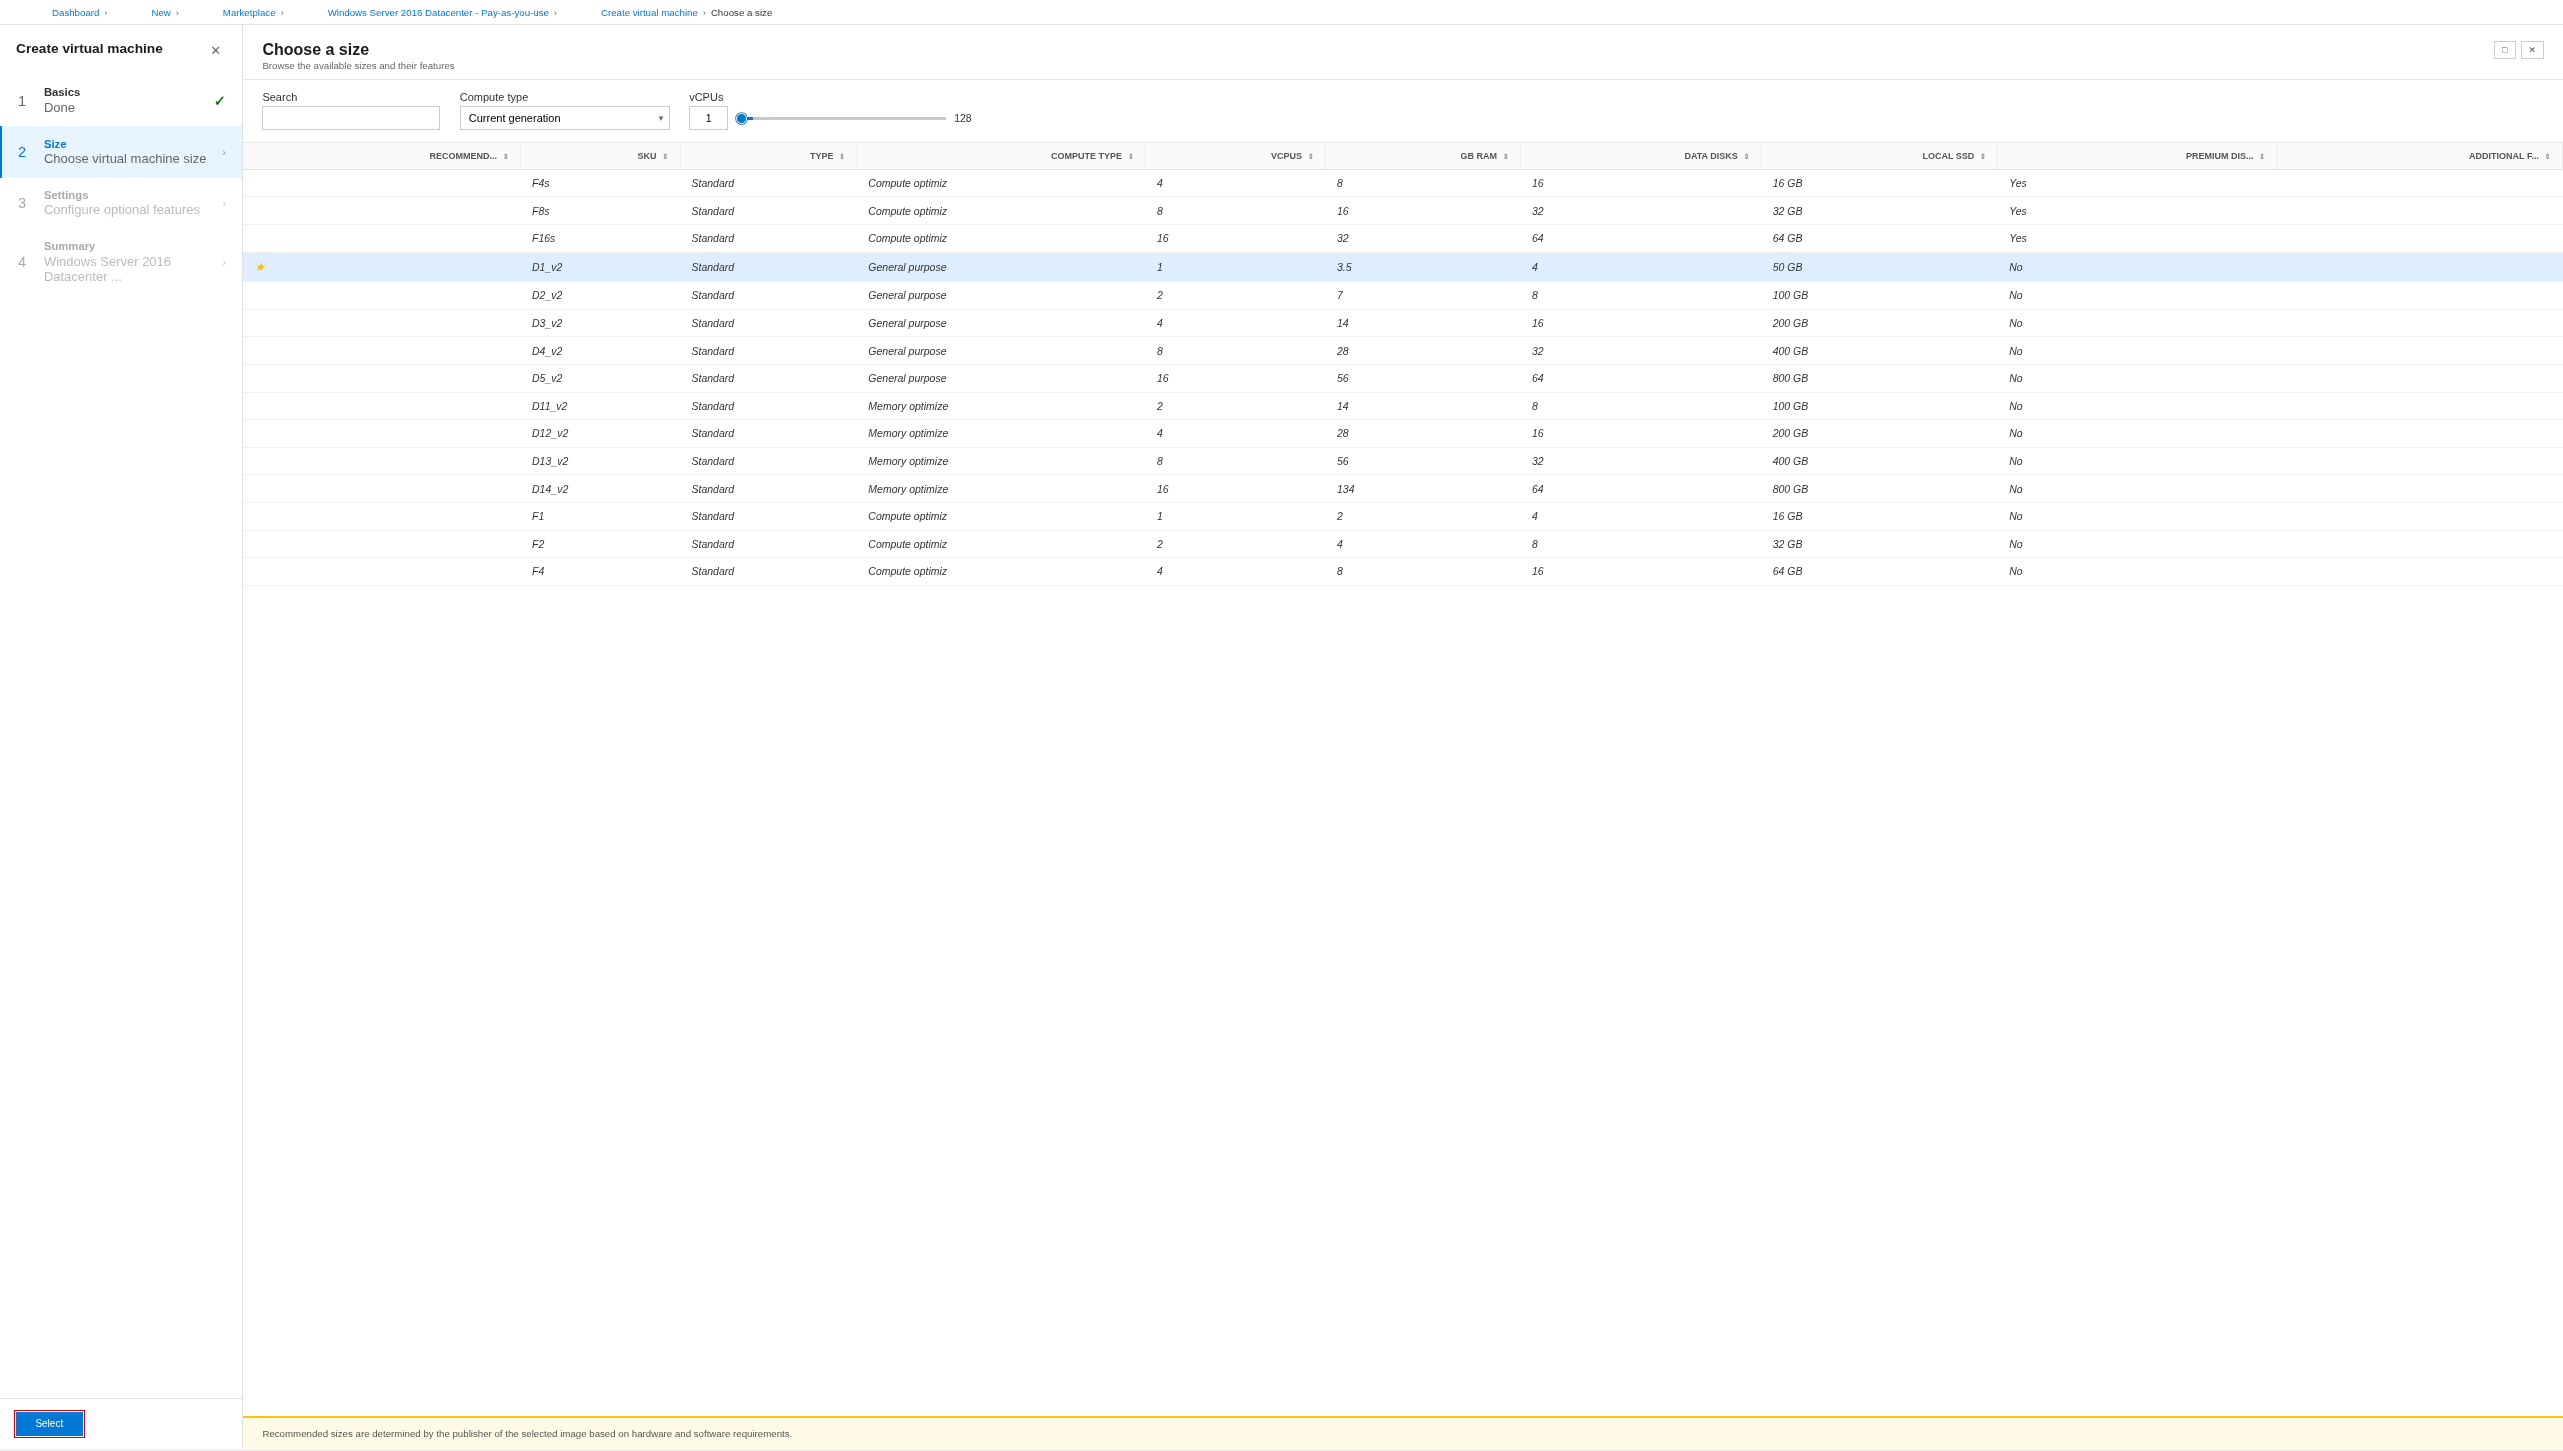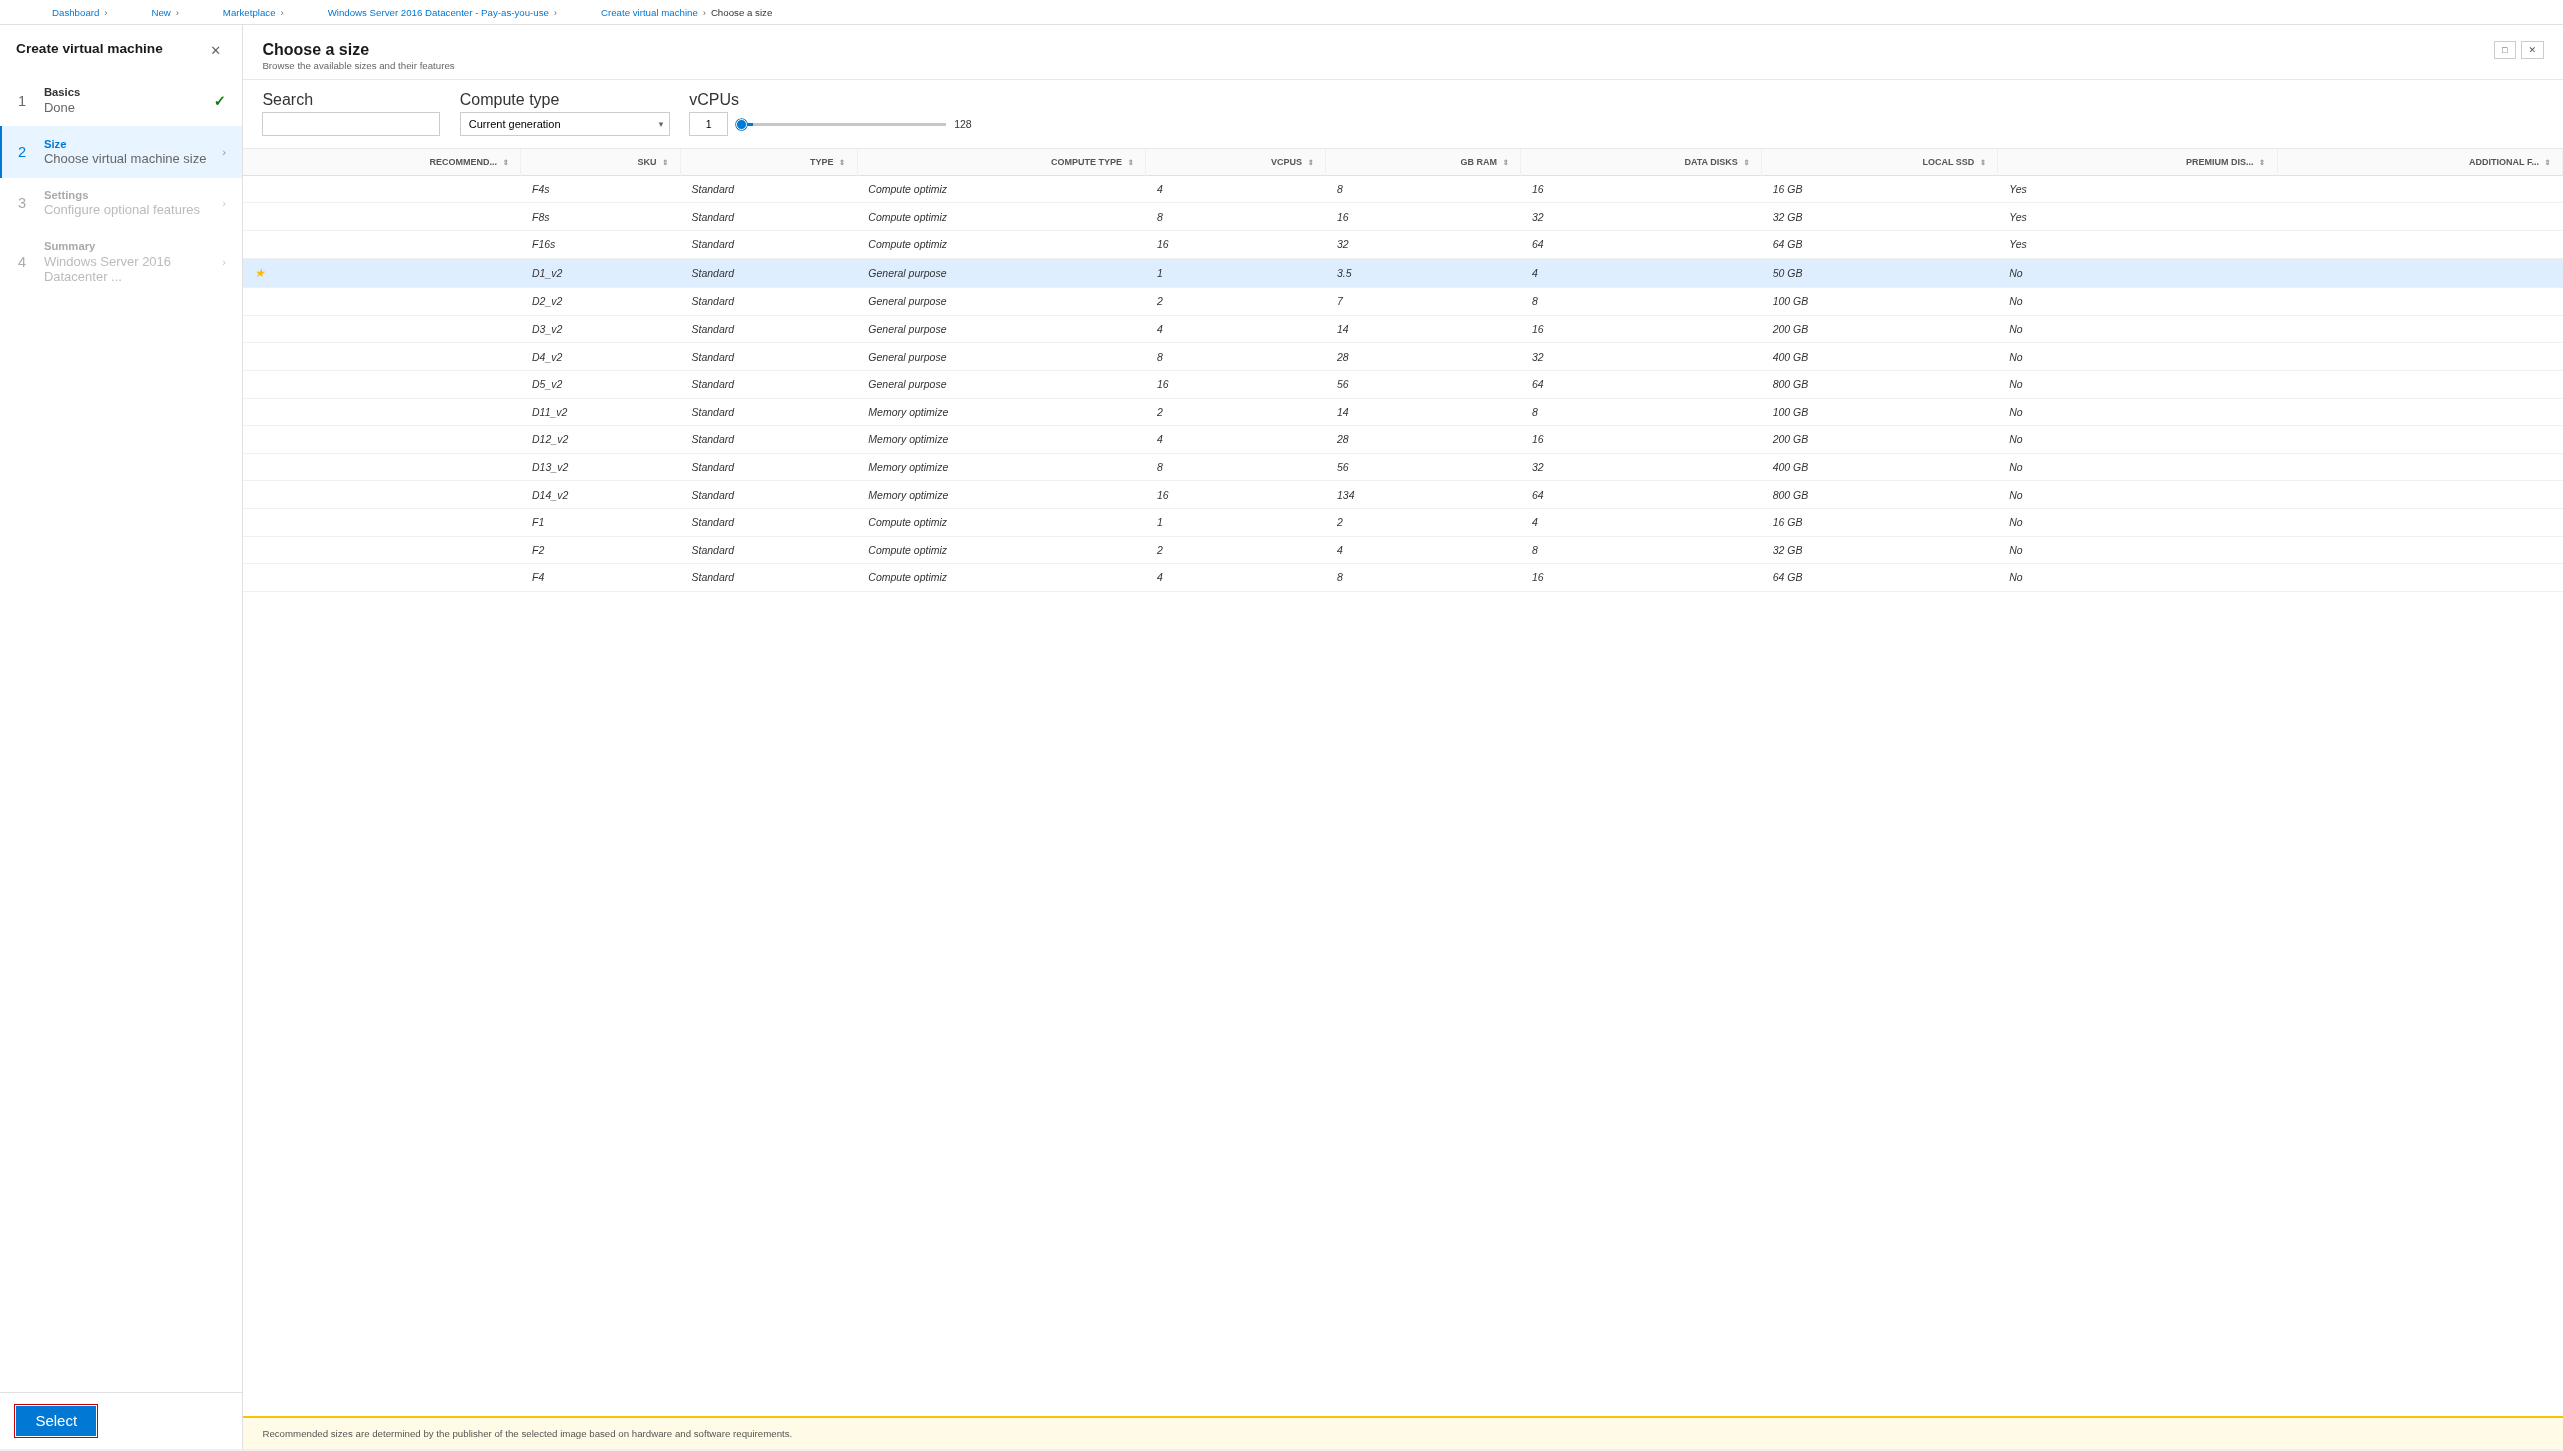--- a/index.html
+++ b/index.html
@@ -87,21 +87,21 @@
 
     .left-panel-footer {
       padding: 13px 16px;
       border-top: 0.8px solid #e0e0e0;
     }
     .select-btn {
       background: #0078d4;
       color: #fff;
       border: none;
       padding: 6.5px 19.4px;
-      font-size: 15px;
+      font-size: 10px;
       cursor: pointer;
       font-weight: 400;
       outline: 1.6px solid #c00;
       outline-offset: 1.6px;
     }
 
     
     .right-panel {
       flex: 1;
       display: flex;
@@ -135,21 +135,21 @@
     
     .filters-bar {
       padding: 11.3px 19.4px;
       display: flex;
       gap: 19.4px;
       align-items: flex-end;
       background: #fff;
       border-bottom: 0.8px solid #e8e8e8;
     }
     .filter-group { display: flex; flex-direction: column; gap: 3.2px; }
-    .filter-label { font-size: 16px; color: #333; font-weight: 500; }
+    .filter-label { font-size: 11px; color: #333; font-weight: 500; }
     .filter-input {
       border: 0.8px solid #ccc;
       padding: 4px 8px;
       font-size: 10.5px;
       width: 178px;
       outline: none;
       height: 24px;
     }
     .filter-select {
       border: 0.8px solid #ccc;

